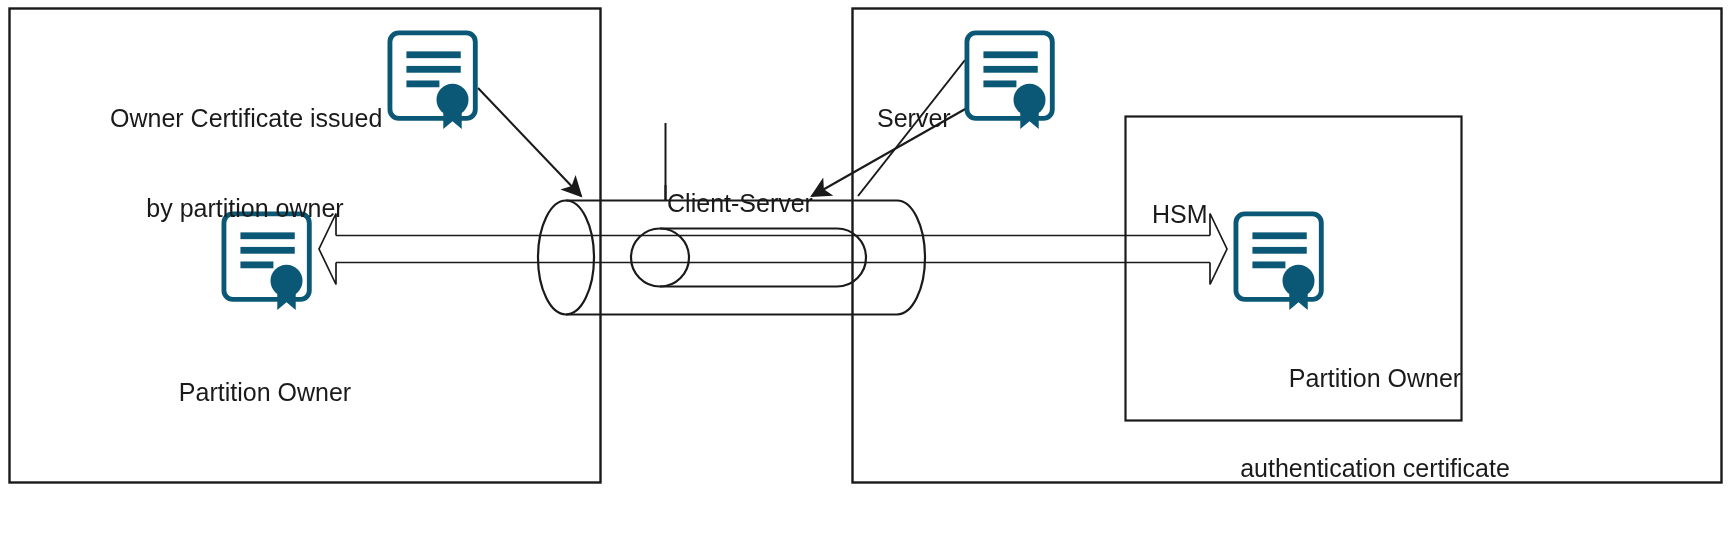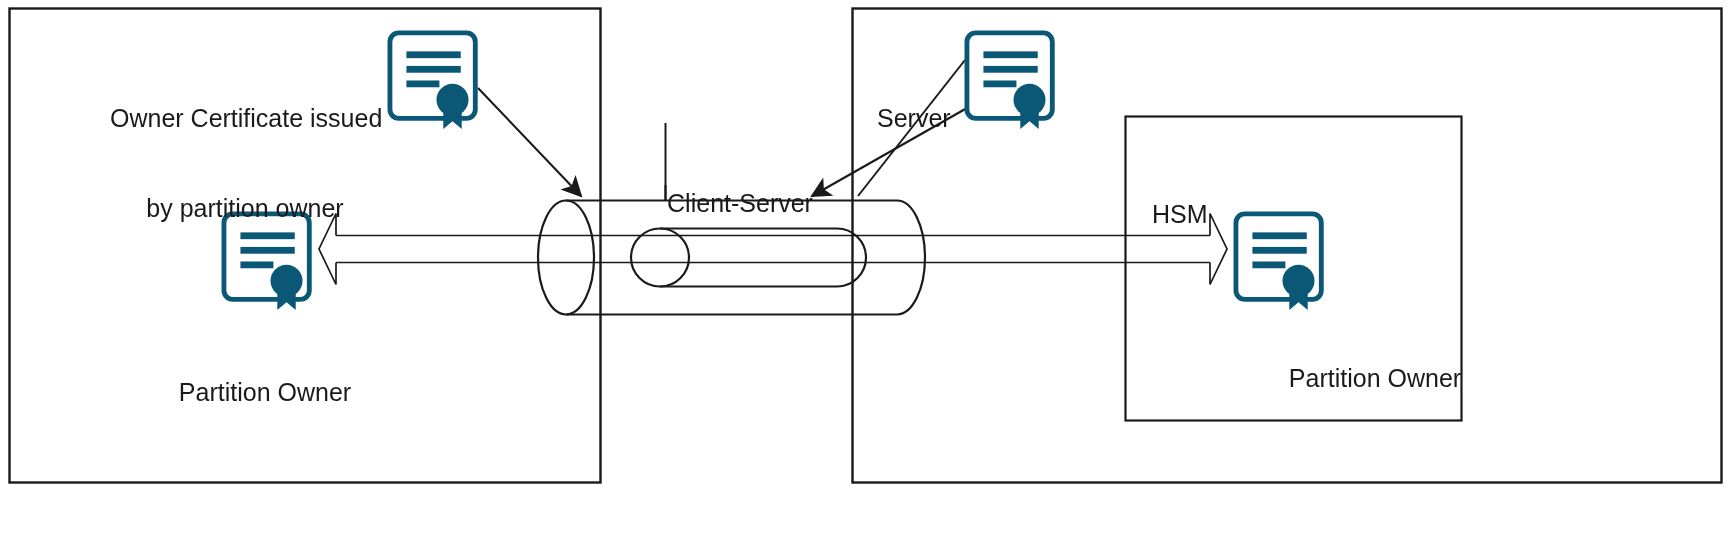--- a/index.html
+++ b/index.html
@@ -129,15 +129,16 @@
     <div>Server</div>
   </div>
 
 
   <div class="lbl left" style="left:1152px; top:139px; width:120px;">
     <div>HSM</div>
   </div>
 
   <div class="lbl center" style="left:1140px; top:303px; width:470px;">
     <div>Partition Owner</div>
+    <div>authentication certificate</div>
   </div>
 
 </div>
 
 </body></html>

